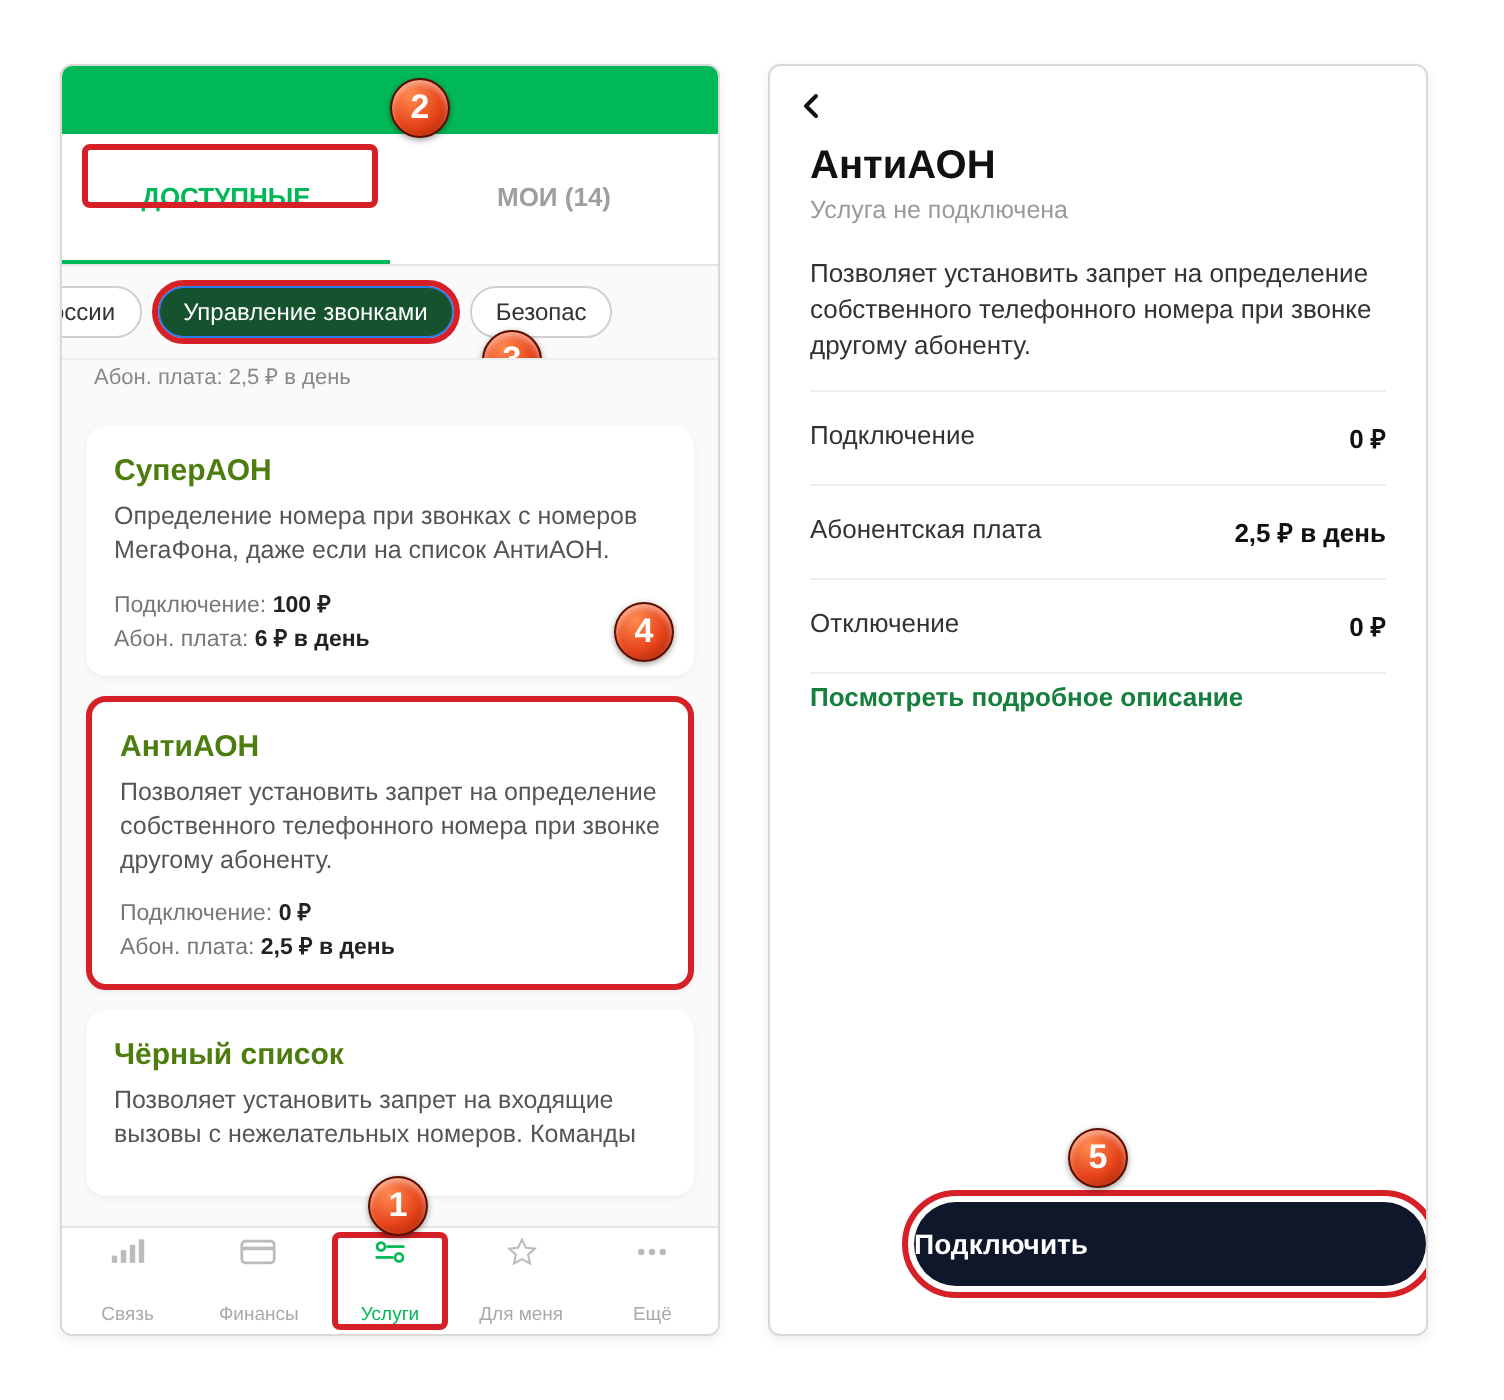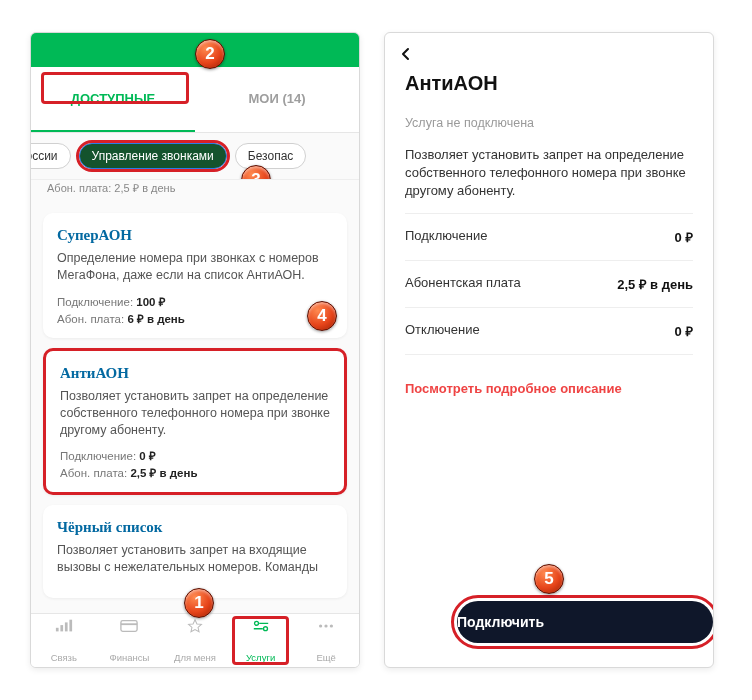--- a/index.html
+++ b/index.html
@@ -95,21 +95,21 @@
   .l-body { padding: 0 12px 60px; background:#fafafa; height: calc(100% - 160px); overflow:hidden; }
   .card {
     background: #fff;
     border-radius: 10px;
     padding: 14px 14px 12px;
     margin-top: 10px;
     box-shadow: 0 1px 3px rgba(0,0,0,.06);
     position: relative;
   }
   .card.hl { border: 3px solid #d62027; }
-  .card-title { font-size: 15px; font-weight: 700; color:#0369a1; margin-bottom:6px;font-family:Liberation Serif, serif;}
+  .card-title { font-size: 15px; font-weight: 700; color:#4d7c0f; margin-bottom:6px;}
   .card-desc { font-size: 12.5px; color:#555; line-height:1.35; margin-bottom:10px;}
   .card-line { font-size: 11.5px; color:#777; margin-top:2px;}
   .card-line b { color:#222; font-weight:700;}
   .l-nav {
     position: absolute;
     bottom: 0; left:0; right:0;
     height: 54px;
     background:#fff;
     border-top:1px solid #e6e6e6;
     display:flex;
@@ -137,31 +137,31 @@
   .nav-ico { width:18px; height:14px; }
   
   .r-back {
     padding: 10px 14px 0;
     font-size: 20px;
     font-weight:600;
     color:#222;
   }
   .r-pad { padding: 6px 20px 0; }
   .r-title { font-size: 20px; font-weight:700; color:#111; }
-  .r-sub { font-size:12.5px; color:#9a9a9a; margin-top:21px; }
+  .r-sub { font-size:12.5px; color:#9a9a9a; margin-top:3px; }
   .r-desc { font-size:13px; color:#333; line-height:1.4; margin-top:16px; }
   .r-rows { margin-top:12px; border-top:1px solid #eee; }
   .r-row {
     display:flex; justify-content:space-between;
     padding:14px 0;
     border-bottom:1px solid #eee;
     font-size:13px; color:#333;
   }
   .r-row .val { font-weight:600; color:#111; }
-  .r-link { margin-top:26px; font-size:13px; font-weight:600; color:#ef4444; }
+  .r-link { margin-top:4px; font-size:13px; font-weight:600; color:#15803d; }
   .r-cta-wrap {
     position:absolute;
     bottom:24px; left:0; right:0;
     padding:0 36px;
   }
   .r-cta {
     width:100%;
     background:#0f172a;
     color:#fff;
     font-size:14px;
@@ -254,34 +254,34 @@
         </svg>
       <span>Связь</span>
     </div>
     <div class="nav-item">
       <svg class="nav-ico" viewBox="0 0 20 14">
           <rect x="1" y="1" width="18" height="12" rx="2" fill="none" stroke="#bbb" stroke-width="1.5"></rect>
           <rect x="1" y="4" width="18" height="2" fill="#bbb"></rect>
         </svg>
       <span>Финансы</span>
     </div>
-    <div class="nav-item">
-      <svg class="nav-ico" viewBox="0 0 20 18">
-          <path d="M10 1l2.5 5.3 5.8.5-4.4 3.9 1.3 5.7L10 13.6 4.8 16.4l1.3-5.7L1.7 6.8l5.8-.5z" fill="none" stroke="#bbb" stroke-width="1.3"></path>
-        </svg>
-      <span>Для меня</span>
-    </div>
     <div class="nav-item active">
       <svg class="nav-ico" viewBox="0 0 20 14">
           <circle cx="5" cy="4" r="2.2" fill="none" stroke="#00b956" stroke-width="1.5"></circle>
           <line x1="8" y1="4" x2="18" y2="4" stroke="#00b956" stroke-width="1.5"></line>
           <circle cx="15" cy="10" r="2.2" fill="none" stroke="#00b956" stroke-width="1.5"></circle>
           <line x1="2" y1="10" x2="12" y2="10" stroke="#00b956" stroke-width="1.5"></line>
         </svg>
       <span>Услуги</span>
+    </div>
+    <div class="nav-item">
+      <svg class="nav-ico" viewBox="0 0 20 18">
+          <path d="M10 1l2.5 5.3 5.8.5-4.4 3.9 1.3 5.7L10 13.6 4.8 16.4l1.3-5.7L1.7 6.8l5.8-.5z" fill="none" stroke="#bbb" stroke-width="1.3"></path>
+        </svg>
+      <span>Для меня</span>
     </div>
     <div class="nav-item">
       <svg class="nav-ico" viewBox="0 0 20 14">
           <circle cx="4" cy="7" r="1.8" fill="#bbb"></circle>
           <circle cx="10" cy="7" r="1.8" fill="#bbb"></circle>
           <circle cx="16" cy="7" r="1.8" fill="#bbb"></circle>
         </svg>
       <span>Ещё</span>
     </div>
     <span class="badge" style="top:-26px; left:153px;">1</span>

